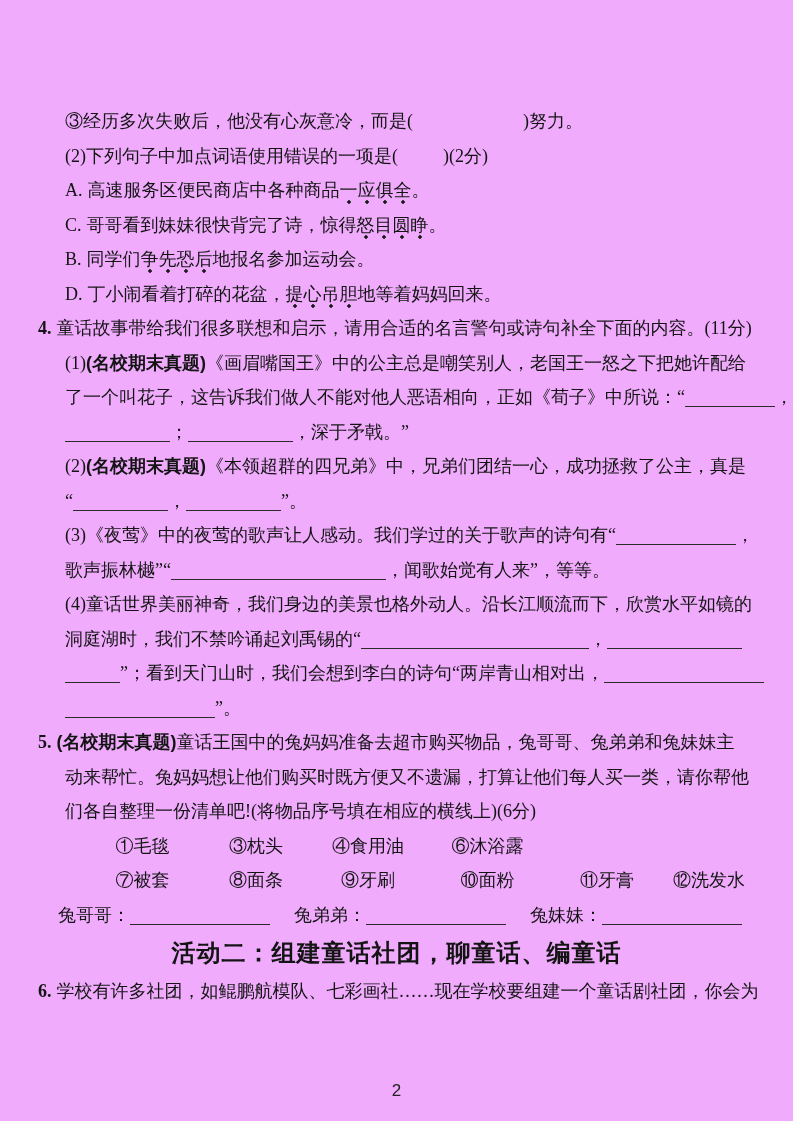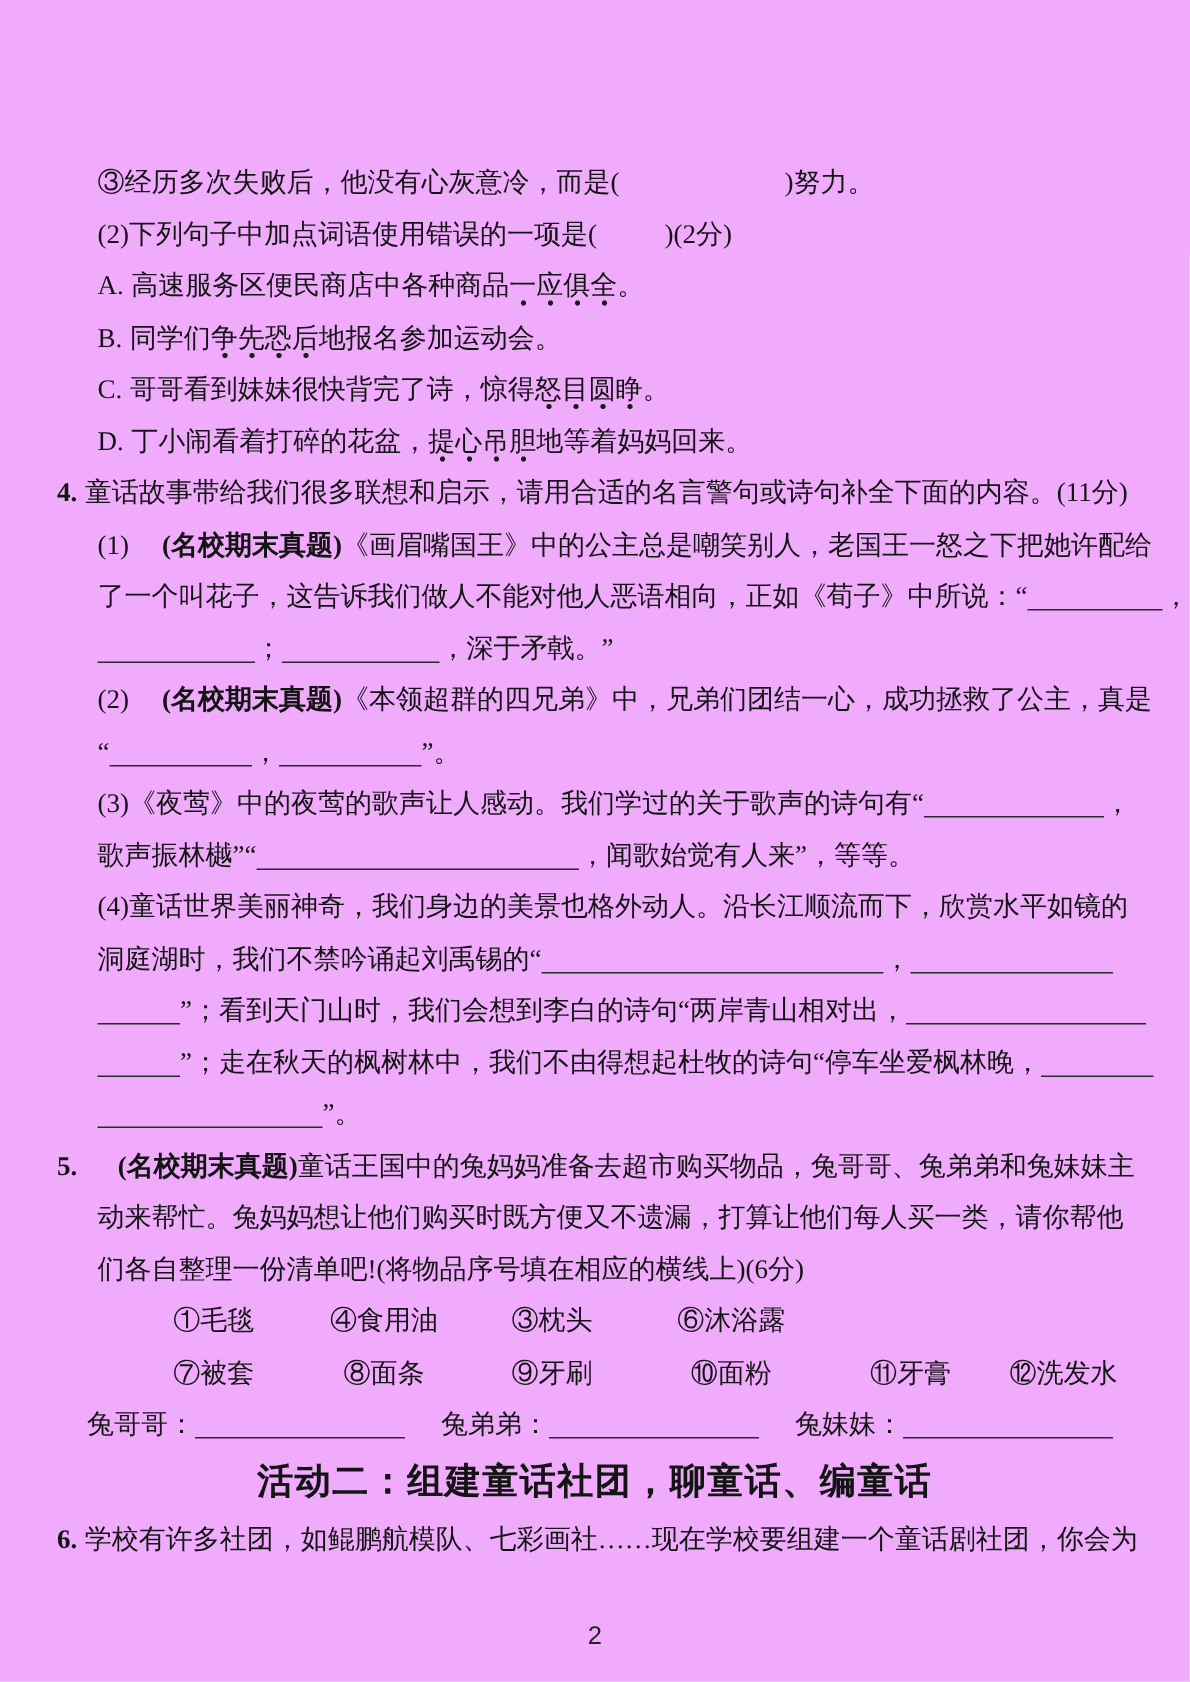--- a/index.html
+++ b/index.html
@@ -12,21 +12,21 @@
     box-sizing:border-box;
     padding:104px 38px 0 38px;
     font-family:"Liberation Serif", serif;
     font-size:18px;
     color:#141414;
   }
   .line { line-height:34.5px; white-space:nowrap; }
   .ind  { padding-left:27px; }
   .qnum { font-weight:bold; margin-right:5px; }
   .optlabel { margin-right:5px; }
-  .tag  { font-weight:bold; font-family:Liberation Serif, serif;margin-left:22px; }
+  .tag  { font-weight:bold; font-family:Liberation Sans, sans-serif; }
   .blank {
     display:inline-block;
     border-bottom:1.2px solid #2a2a2a;
     height:16px;
     vertical-align:-4px;
   }
   .gap { display:inline-block; }
   .w45{width:45px}.w55{width:55px}.w75{width:75px}.w90{width:90px}
   .w95{width:95px}.w105{width:105px}.w110{width:110px}.w120{width:120px}
   .w135{width:135px}.w140{width:140px}.w150{width:150px}.w160{width:160px}
@@ -75,52 +75,51 @@
 <body>
 
 <div class="sheet">
 
   <div class="line ind"><span>③经历多次失败后，他没有心灰意冷，而是(</span><span class="gap w110"></span><span>)努力。</span></div>
 
   <div class="line ind"><span>(2)下列句子中加点词语使用错误的一项是(</span><span class="gap w45"></span><span>)(2分)</span></div>
 
   <div class="line ind"><span class="optlabel">A.</span><span>高速服务区便民商店中各种商品</span><span class="emph">一应俱全</span><span>。</span></div>
 
+  <div class="line ind"><span class="optlabel">C.</span><span>哥哥看到妹妹很快背完了诗，惊得</span><span class="emph">怒目圆睁</span><span>。</span></div>
+
   <div class="line ind"><span class="optlabel">B.</span><span>同学们</span><span class="emph">争先恐后</span><span>地报名参加运动会。</span></div>
-
-  <div class="line ind"><span class="optlabel">C.</span><span>哥哥看到妹妹很快背完了诗，惊得</span><span class="emph">怒目圆睁</span><span>。</span></div>
 
   <div class="line ind"><span class="optlabel">D.</span><span>丁小闹看着打碎的花盆，</span><span class="emph">提心吊胆</span><span>地等着妈妈回来。</span></div>
 
   <div class="line"><span class="qnum">4.</span><span>童话故事带给我们很多联想和启示，请用合适的名言警句或诗句补全下面的内容。(11分)</span></div>
 
   <div class="line ind"><span>(1)</span><span class="tag">(名校期末真题)</span><span>《画眉嘴国王》中的公主总是嘲笑别人，老国王一怒之下把她许配给</span></div>
   <div class="line ind"><span>了一个叫花子，这告诉我们做人不能对他人恶语相向，正如《荀子》中所说：“</span><span class="blank w90"></span><span>，</span></div>
   <div class="line ind"><span class="blank w105"></span><span>；</span><span class="blank w105"></span><span>，深于矛戟。”</span></div>
 
   <div class="line ind"><span>(2)</span><span class="tag">(名校期末真题)</span><span>《本领超群的四兄弟》中，兄弟们团结一心，成功拯救了公主，真是</span></div>
   <div class="line ind"><span>“</span><span class="blank w95"></span><span>，</span><span class="blank w95"></span><span>”。</span></div>
 
   <div class="line ind"><span>(3)《夜莺》中的夜莺的歌声让人感动。我们学过的关于歌声的诗句有“</span><span class="blank w120"></span><span>，</span></div>
   <div class="line ind"><span>歌声振林樾”“</span><span class="blank w215"></span><span>，闻歌始觉有人来”，等等。</span></div>
 
   <div class="line ind"><span>(4)童话世界美丽神奇，我们身边的美景也格外动人。沿长江顺流而下，欣赏水平如镜的</span></div>
   <div class="line ind"><span>洞庭湖时，我们不禁吟诵起刘禹锡的“</span><span class="blank w228"></span><span>，</span><span class="blank w135"></span></div>
   <div class="line ind"><span class="blank w55"></span><span>”；看到天门山时，我们会想到李白的诗句“两岸青山相对出，</span><span class="blank w160"></span></div>
-  <div class="line ind"><span class="blank w55"></span><span>”；走在秋天的枫树林中，我们不由得想起杜牧的诗句“停车坐爱枫林晚，</span><span class="blank w75"></span></div>
   <div class="line ind"><span class="blank w150"></span><span>”。</span></div>
 
   <div class="line"><span class="qnum">5.</span><span class="tag">(名校期末真题)</span><span>童话王国中的兔妈妈准备去超市购买物品，兔哥哥、兔弟弟和兔妹妹主</span></div>
   <div class="line ind"><span>动来帮忙。兔妈妈想让他们购买时既方便又不遗漏，打算让他们每人买一类，请你帮他</span></div>
   <div class="line ind"><span>们各自整理一份清单吧!(将物品序号填在相应的横线上)(6分)</span></div>
 
   <div class="items">
     <span>①毛毯</span>
+      <span>③枕头</span>
       <span>④食用油</span>
-      <span>③枕头</span>
       <span>⑥沐浴露</span>
   </div>
   <div class="items">
     <span>⑦被套</span>
       <span>⑧面条</span>
       <span>⑨牙刷</span>
       <span>⑩面粉</span>
       <span>⑪牙膏</span>
       <span>⑫洗发水</span>
   </div>

